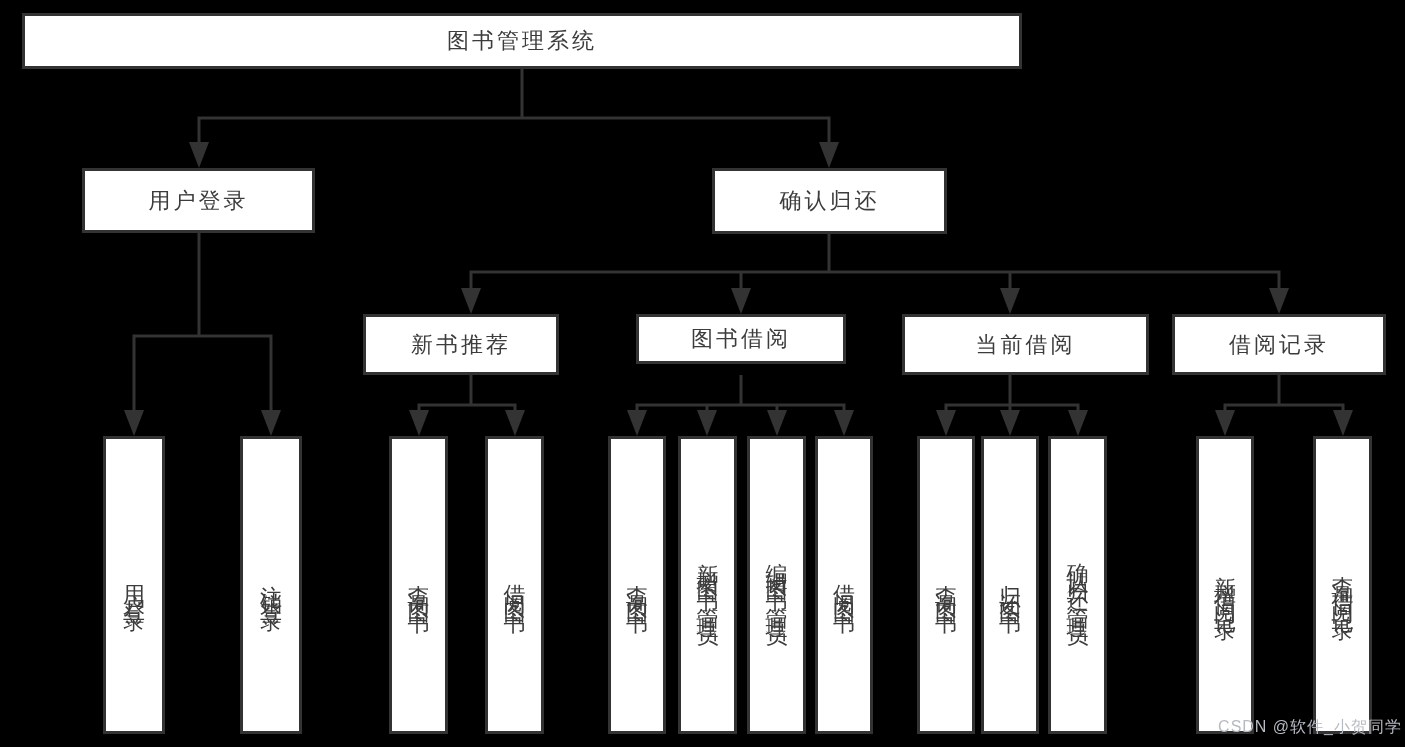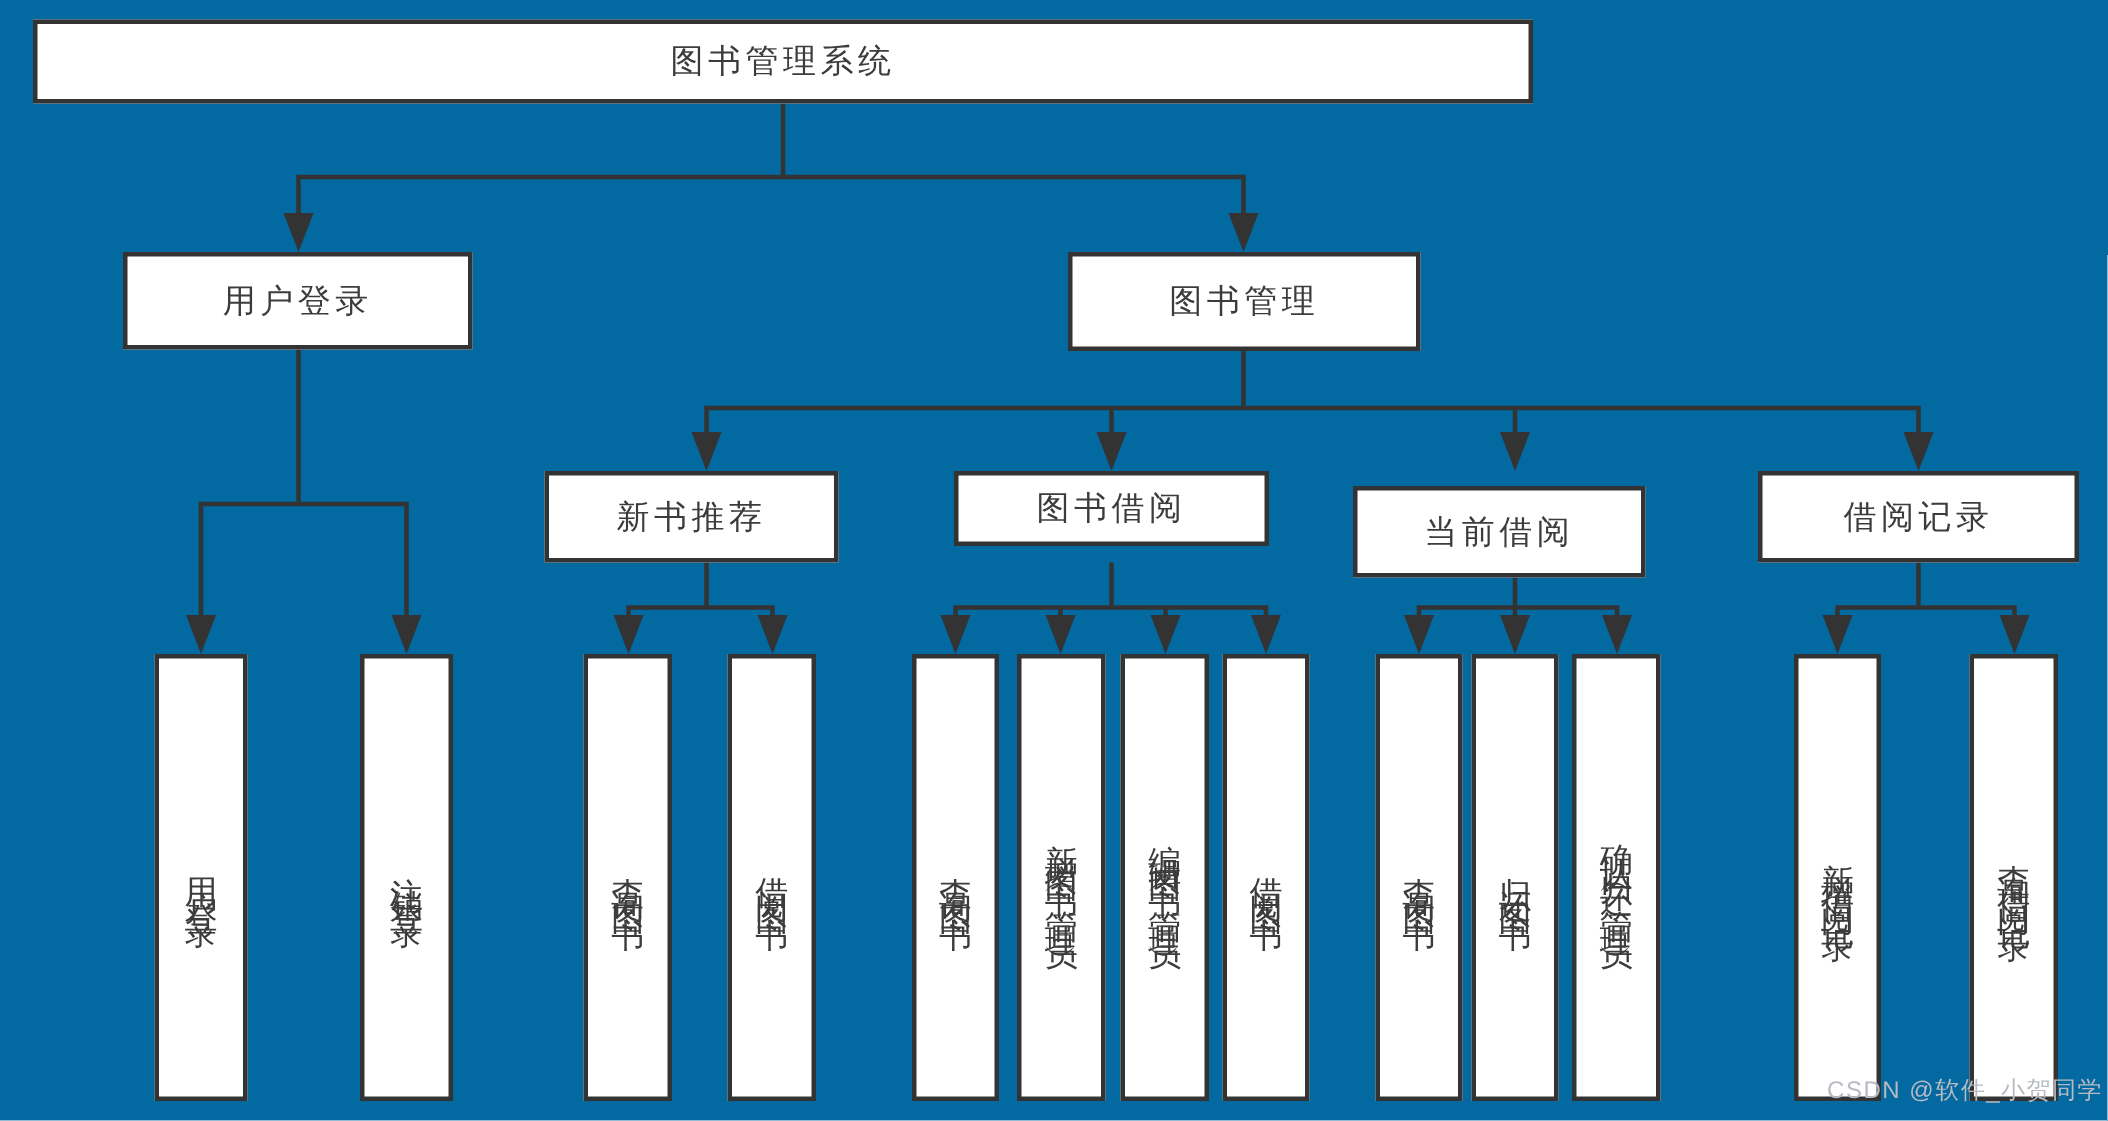--- a/index.html
+++ b/index.html
@@ -1,19 +1,19 @@
 <!DOCTYPE html>
 <html><head>
 <meta charset="utf-8">
 <style>
   html,body{margin:0;padding:0;background:#ffffff;}
   .stage{
     position:relative;
     width:1405px;height:747px;
-    background:#0369a1;
+    background:#000000;
     font-family:"Liberation Sans","DejaVu Sans",sans-serif;
     overflow:hidden;
     text-decoration:underline;
   }
   .wires{position:absolute;left:0;top:0;z-index:1;}
   .wire{fill:none;stroke:#333333;stroke-width:3;}
   .arrow{fill:#333333;stroke:none;}
   .box{
     position:absolute;
     box-sizing:border-box;
@@ -97,30 +97,30 @@
   </svg>
 
   <div class="box h" style="left:22px;top:13px;width:1000px;height:56px">
     <span>图书管理系统</span>
   </div>
 
   <div class="box h" style="left:82px;top:168px;width:233px;height:65px">
     <span>用户登录</span>
   </div>
   <div class="box h" style="left:712px;top:168px;width:235px;height:66px">
-    <span>图书管理</span>
+    <span>确认归还</span>
   </div>
 
   <div class="box h" style="left:363px;top:314px;width:196px;height:61px">
     <span>新书推荐</span>
   </div>
   <div class="box h" style="left:636px;top:314px;width:210px;height:50px">
     <span>图书借阅</span>
   </div>
-  <div class="box h" style="left:902px;top:324px;width:195px;height:61px">
+  <div class="box h" style="left:902px;top:314px;width:247px;height:61px">
     <span>当前借阅</span>
   </div>
   <div class="box h" style="left:1172px;top:314px;width:214px;height:61px">
     <span>借阅记录</span>
   </div>
 
   <div class="box v" style="left:103px;top:436px;width:62px;height:298px">
     <span>用户登录</span>
   </div>
   <div class="box v" style="left:240px;top:436px;width:62px;height:298px">

